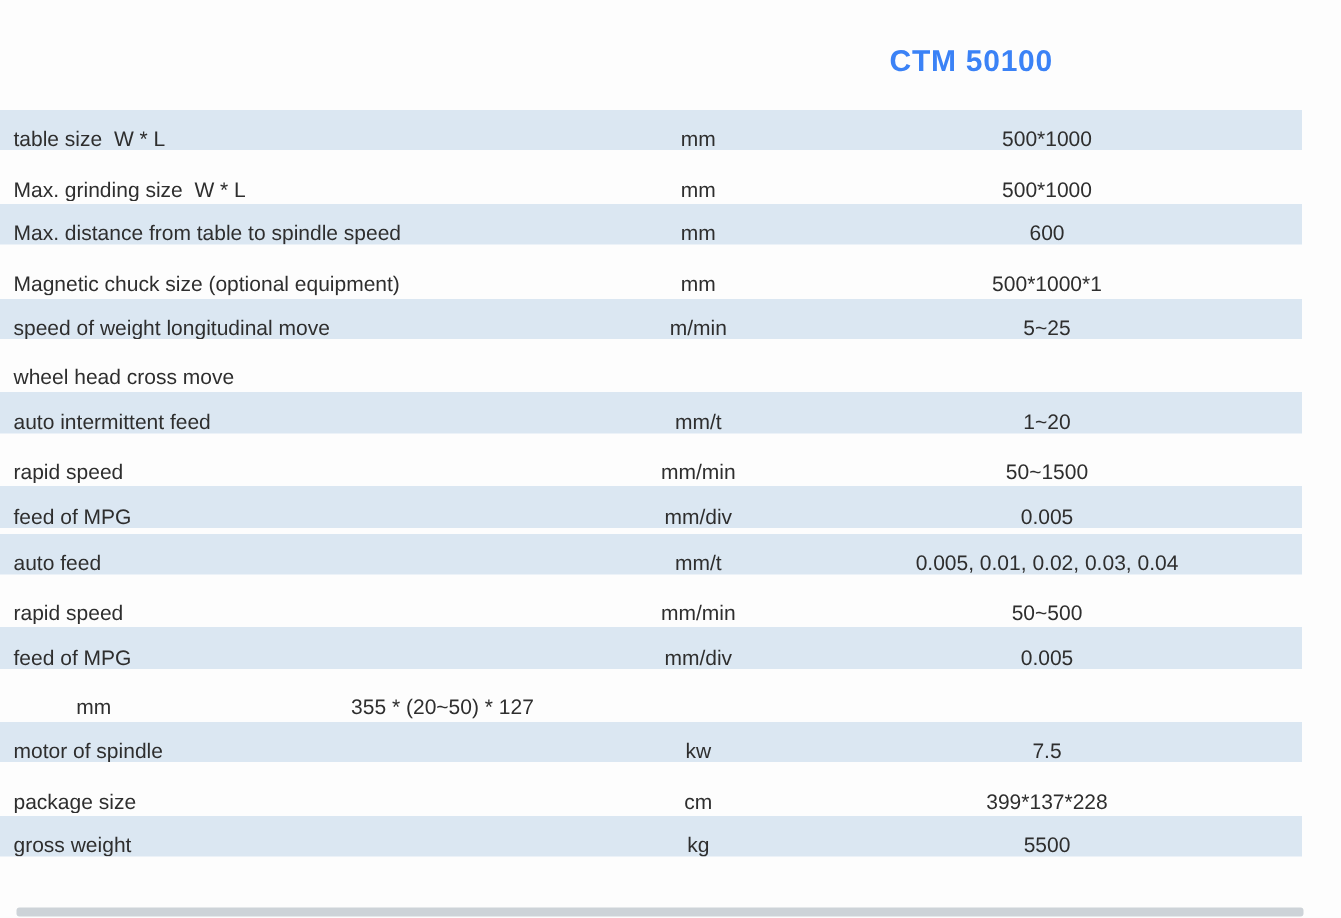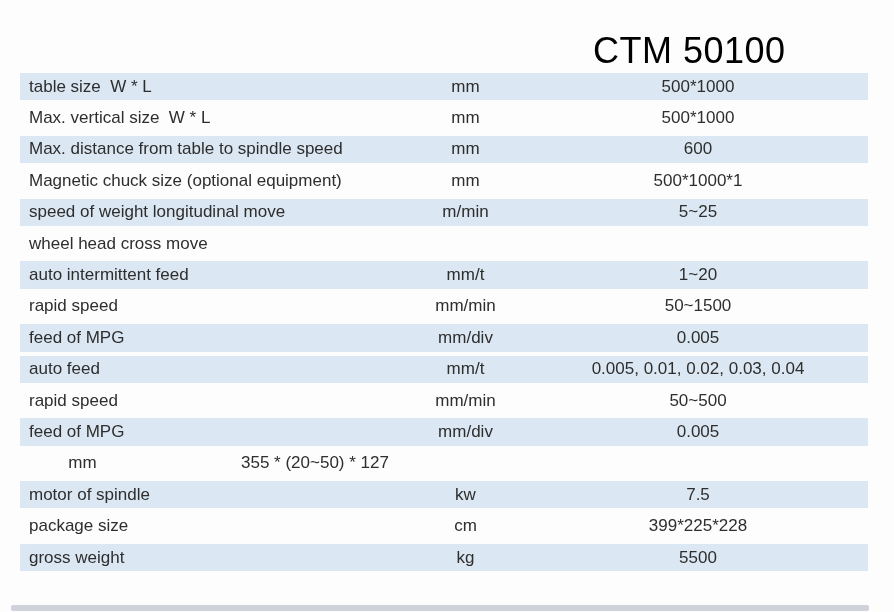--- a/index.html
+++ b/index.html
@@ -15,40 +15,39 @@
   #stage {
     position: absolute;
     width: 894px;
     height: 612px;
     top: 0; left: 0;
   }
   .doc-title {
     position: absolute;
     left: 593px;
     top: 30px;
-    font-size: 36px;
-    font-weight: normal;
-    color: #000000;
+    font-size: 20px;
+    font-weight: bold;
+    color: #3b82f6;
     letter-spacing: 0.5px;
     white-space: pre;
   }
   #spec-table {
     position: absolute;
     top: 71px;
     left: 0;
     width: 868px;
   }
   .row {
     display: flex;
-    align-items: center;
+    align-items: flex-end;
     height: 31.4px;
     box-sizing: border-box;
-    font-size: 17px;
+    font-size: 14px;
     color: #2e2e2e;
-    margin-left: 20px;
   }
   .row.shade {
     background: #dbe7f2;
     background-clip: padding-box;
     border-top: 2px solid #fdfdfd;
     border-bottom: 2px solid #fdfdfd;
   }
   .cell-label {
     flex: 1 1 auto;
     padding-left: 9px;
@@ -83,21 +82,21 @@
 <div id="stage">
   <div class="doc-title">CTM 50100</div>
 
   <div id="spec-table">
       <div class="row shade">
         <div class="cell-label">table size  W * L</div>
         <div class="cell-unit">mm</div>
         <div class="cell-value">500*1000</div>
       </div>
       <div class="row">
-        <div class="cell-label">Max. vertical size  W * L</div>
+        <div class="cell-label">Max. grinding size  W * L</div>
         <div class="cell-unit">mm</div>
         <div class="cell-value">500*1000</div>
       </div>
       <div class="row shade">
         <div class="cell-label">Max. distance from table to spindle speed</div>
         <div class="cell-unit">mm</div>
         <div class="cell-value">600</div>
       </div>
       <div class="row">
         <div class="cell-label">Magnetic chuck size (optional equipment)</div>
@@ -149,21 +148,21 @@
         <div class="cell-value">355 * (20~50) * 127</div>
       </div>
       <div class="row shade">
         <div class="cell-label">motor of spindle</div>
         <div class="cell-unit">kw</div>
         <div class="cell-value">7.5</div>
       </div>
       <div class="row">
         <div class="cell-label">package size</div>
         <div class="cell-unit">cm</div>
-        <div class="cell-value">399*225*228</div>
+        <div class="cell-value">399*137*228</div>
       </div>
       <div class="row shade">
         <div class="cell-label">gross weight</div>
         <div class="cell-unit">kg</div>
         <div class="cell-value">5500</div>
       </div>
     </div>
 
   <div class="bottom-bar"></div>
 </div>

